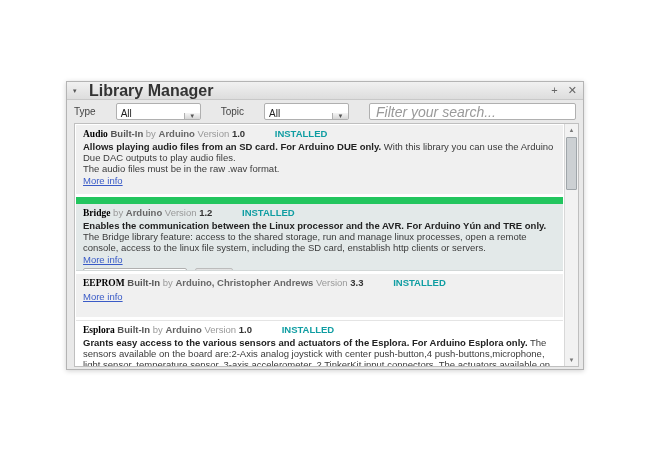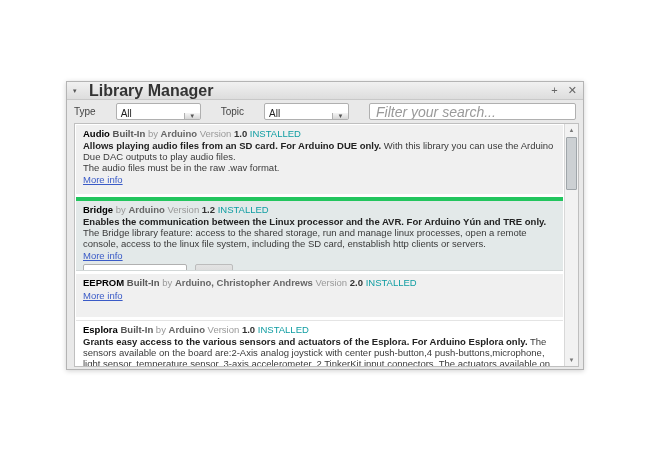--- a/index.html
+++ b/index.html
@@ -45,32 +45,32 @@
   .search::placeholder { color: #9a9a9a; font-style: italic; }
 
   
   .list {
     position: absolute; left: 7px; right: 4px; top: 41px; bottom: 2px;
     background: #ffffff; border: 1px solid #bfbfbf; overflow: hidden;
   }
   .entries { position: absolute; left: 1px; top: 1px; right: 15px; bottom: 0; overflow: hidden; }
   .entry { padding: 3px 7px; font-size: 9.5px; line-height: 11px; color: #3a3a3a; overflow: hidden; }
   .entry-audio   { height: 69px; background: #f0f0f0; margin-bottom: 3px; }
-  .entry-bridge  { height: 74px; background: #e3e9e9; border-top: 4px solid #22c55e; border-bottom: 1px solid #d2d7d7; margin-bottom: 3px; }
+  .entry-bridge  { height: 74px; background: #e3e9e9; border-top: 7px solid #22c55e; border-bottom: 1px solid #d2d7d7; margin-bottom: 3px; }
   .entry-eeprom  { height: 43px; background: #f0f0f0; margin-bottom: 3px; }
   .entry-esplora { height: 60px; background: #ffffff; border-top: 1px solid #e4e4e4; }
 
   .entry-header { margin-bottom: 1px; white-space: nowrap; overflow: hidden; }
-  .lib-name     { font-weight: bold; color: #000; }
+  .lib-name     { font-weight: bold; color: #000; font-family: Liberation Serif, serif; }
   .lib-builtin  { font-weight: bold; color: #555; }
   .lib-by       { color: #999; }
   .lib-author   { font-weight: bold; color: #666; }
   .lib-verlabel { color: #999; }
   .lib-ver      { font-weight: bold; color: #333; }
-  .lib-installed{ font-weight: normal; color: #0F9DA2; }
+  .lib-installed{ font-weight: bold; color: #0F9DA2; margin-left: 27px; }
 
   .desc-bold { font-weight: bold; color: #222; text-align: right; }
   .more-info { color: #3A5BC7; text-decoration: underline; display: inline-block; margin-top: 1px; cursor: pointer; }
 
   .controls-row { display: flex; align-items: center; gap: 8px; margin-top: 3px; }
   .version-combo { width: 104px; height: 18px; }
   .install-btn {
     width: 38px; height: 18px; font-family: "Liberation Sans", sans-serif; font-size: 9.5px;
     color: #b2b2b2; text-shadow: 0 1px 0 #f4f4f4;
     background: linear-gradient(#e3e3e3, #d3d3d3); border: 1px solid #bcbcbc; border-radius: 2px;
@@ -164,21 +164,21 @@
           </div>
         </div>
 
         <div class="entry entry-eeprom">
           <div class="entry-header">
             <span class="lib-name">EEPROM</span>
             <span class="lib-builtin">Built-In</span>
             <span class="lib-by">by</span>
             <span class="lib-author">Arduino, Christopher Andrews</span>
             <span class="lib-verlabel">Version</span>
-            <span class="lib-ver">2.0</span>
+            <span class="lib-ver">3.3</span>
             <span class="lib-installed">INSTALLED</span>
           </div>
           <span class="more-info">More info</span>
         </div>
 
         <div class="entry entry-esplora">
           <div class="entry-header">
             <span class="lib-name">Esplora</span>
             <span class="lib-builtin">Built-In</span>
             <span class="lib-by">by</span>

